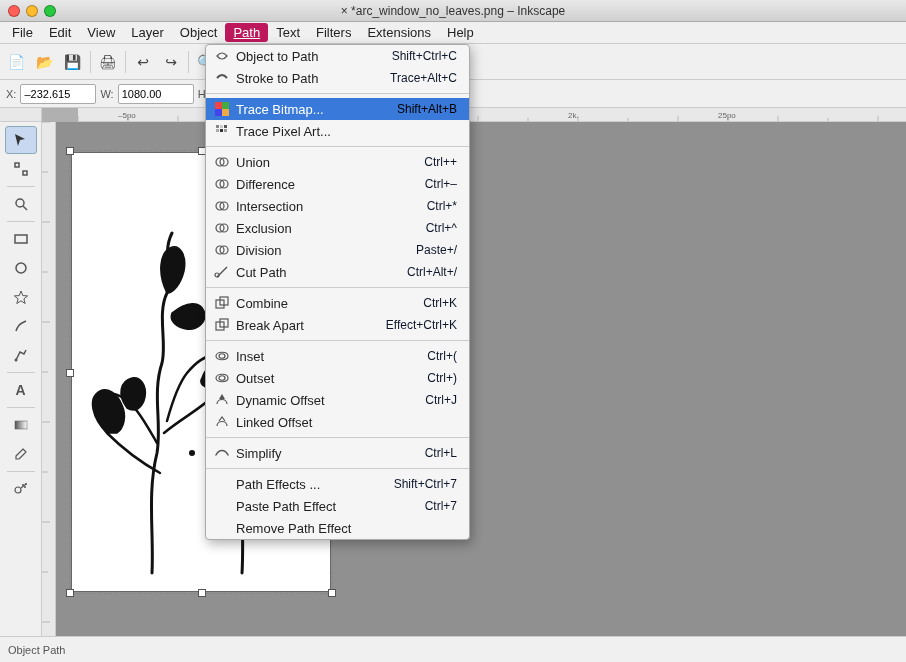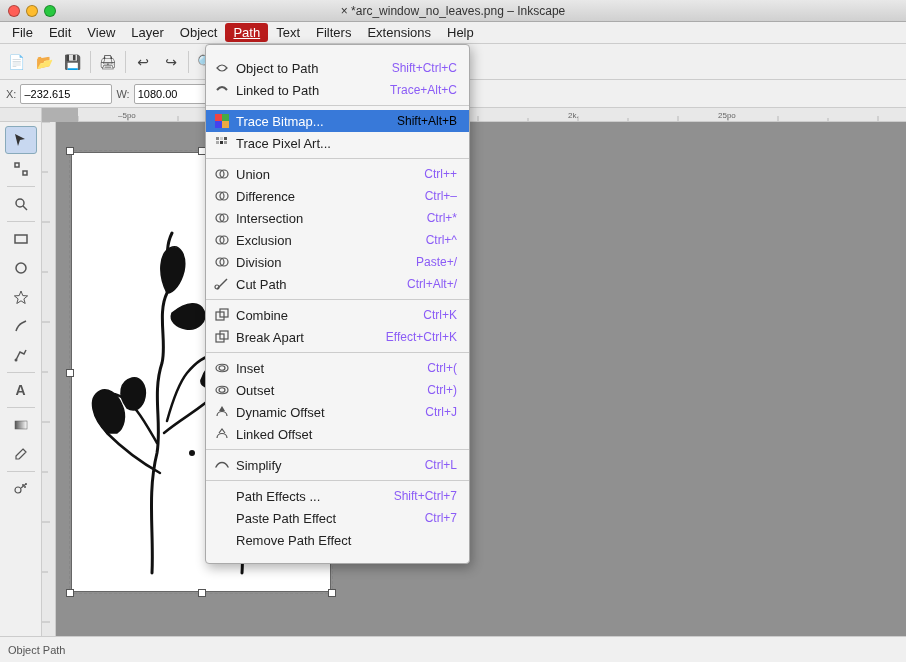--- a/index.html
+++ b/index.html
@@ -54,21 +54,21 @@
       padding: 4px 4px;
     }
     .menubar-item {
       padding: 2px 8px;
       font-size: 13px;
       color: #222;
       cursor: default;
       border-radius: 3px;
     }
     .menubar-item.active {
-      background: #b91c1c;
+      background: #be185d;
       color: white;
       text-decoration: underline;
     }
 
     
     .toolbar-area {
       background: #f0f0f0;
       border-bottom: 1px solid #ccc;
       height: 36px;
       display: flex;
@@ -101,21 +101,21 @@
       align-items: center;
       padding: 0 6px;
       gap: 4px;
       font-size: 12px;
     }
     .ctx-label {
       color: #555;
       font-size: 11px;
     }
     .ctx-input {
-      width: 92px; height: 20px;
+      width: 76px; height: 20px;
       border: 1px solid #aaa;
       border-radius: 2px;
       font-size: 11px;
       padding: 0 3px;
       background: white;
     }
 
     
     .app-layout {
       display: flex;
@@ -165,21 +165,21 @@
     .dropdown {
       position: absolute;
       top: 44px; 
       left: 205px;
       width: 265px;
       background: #f5f5f5;
       border: 1px solid #aaa;
       box-shadow: 2px 4px 12px rgba(0,0,0,0.3);
       pointer-events: all;
       border-radius: 4px;
-      padding: 12px 0;
+      padding: 0 0;
       z-index: 200;
     }
     .menu-item {
       display: flex;
       align-items: center;
       padding: 3px 12px 3px 30px;
       font-size: 13px;
       color: #222;
       cursor: default;
       position: relative;
@@ -187,21 +187,21 @@
       height: 22px;
     }
     .menu-item.highlighted {
       background: #3879d9;
       color: white;
     }
     .menu-item .shortcut {
       margin-left: auto;
       padding-left: 20px;
       font-size: 12px;
-      color: #8b5cf6;
+      color: #0f172a;
     }
     .menu-item.highlighted .shortcut {
       color: #000000;
     }
     .menu-separator {
       height: 1px;
       background: #ccc;
       margin: 4px 0;
     }
     .menu-item .icon-area {
@@ -470,21 +470,21 @@
       </span>
       <span>Object to Path</span>
       <span class="shortcut">Shift+Ctrl+C</span>
     </div>
     <div class="menu-item">
       <span class="icon-area">
         <svg width="16" height="16" viewBox="0 0 16 16">
             <path d="M3 8 Q8 2 13 8" fill="none" stroke="#555" stroke-width="2"></path>
           </svg>
       </span>
-      <span>Linked to Path</span>
+      <span>Stroke to Path</span>
       <span class="shortcut">Trace+Alt+C</span>
     </div>
     <div class="menu-separator"></div>
 
     <div class="menu-item highlighted">
       <span class="icon-area">
         <svg width="16" height="16" viewBox="0 0 16 16">
           <rect x="1" y="1" width="7" height="7" fill="#e44"></rect>
             <rect x="8" y="1" width="7" height="7" fill="#4a4"></rect>
             <rect x="1" y="8" width="7" height="7" fill="#44e"></rect>

